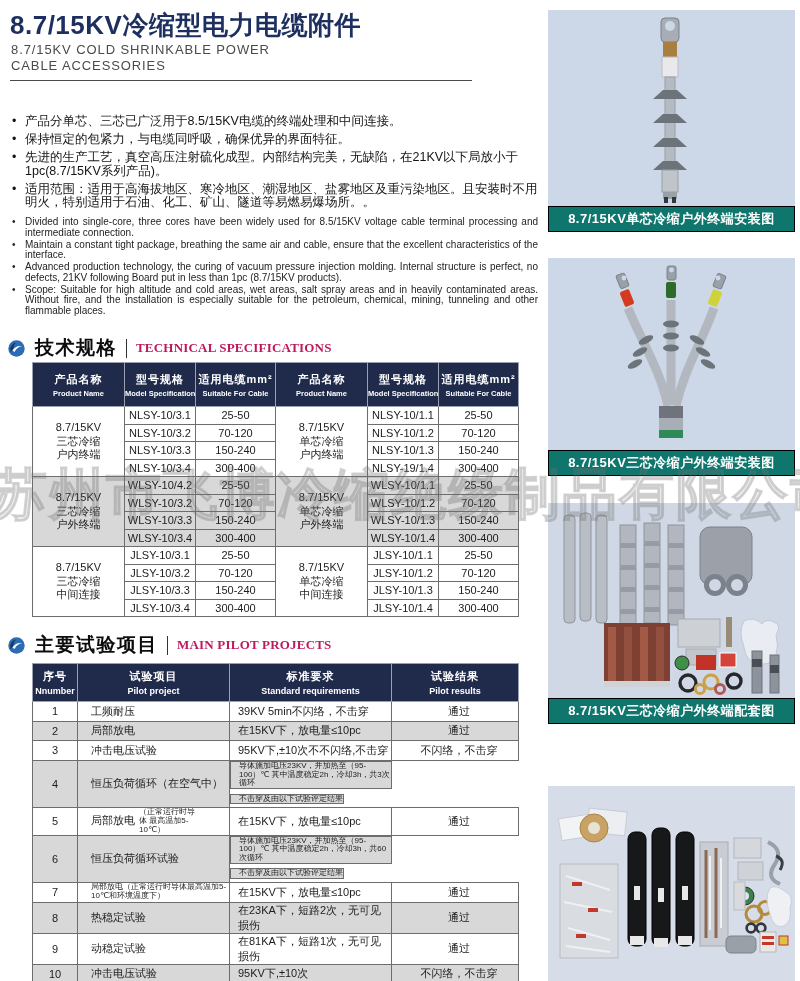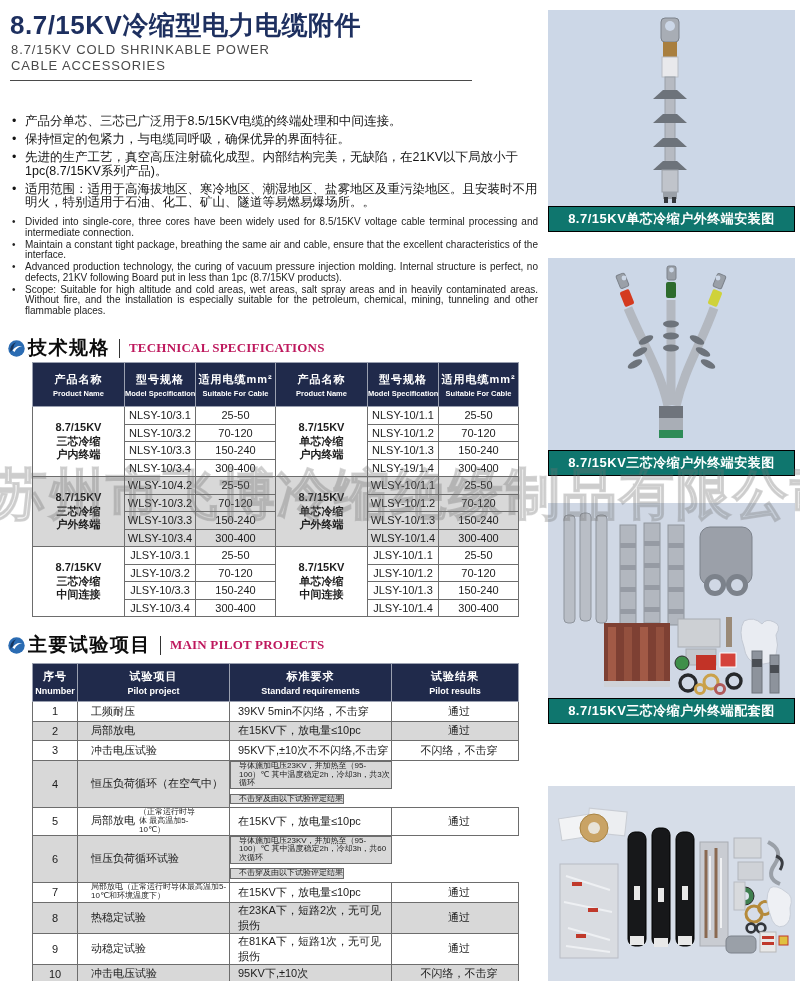--- a/index.html
+++ b/index.html
@@ -18,37 +18,37 @@
   ul.bullets li::before{content:"•";position:absolute;left:0;top:0;}
   .bullets-zh{top:115px;font-size:12.5px;line-height:13.6px;color:#141414;}
   .bullets-zh li{margin-bottom:4.5px;}
   .bullets-en{top:217px;font-size:10px;line-height:10.5px;color:#232323;text-align:justify;}
   .bullets-en li{margin-bottom:1.5px;}
 
   
   .section-header{position:absolute;left:8px;display:flex;align-items:center;height:24px;}
   .sec1{top:336px;} .sec2{top:633px;}
   .sec-icon{width:17px;height:17px;flex:0 0 17px;}
-  .sec-zh{font-size:19px;font-weight:bold;color:#0c0c0c;margin:0 9px 0 3px;letter-spacing:1.5px;}
+  .sec-zh{font-size:19px;font-weight:bold;color:#0c0c0c;margin:0 9px 0 10px;letter-spacing:1.5px;}
   .sec-sep{width:1px;height:19px;background:#333;margin-right:9px;}
   .sec-en{font-size:13px;font-weight:bold;color:#be185d;letter-spacing:.2px;font-family:Liberation Serif, serif;}
 
   
   table{border-collapse:collapse;table-layout:fixed;position:absolute;background:#fff;}
   th,td{border:1px solid #6d6d6d;padding:0;overflow:hidden;}
   thead th{background:#202a4b;color:#fff;border:1px solid #9aa0b0;}
   .h-zh{font-size:11px;font-weight:bold;letter-spacing:1px;}
   .h-en{font-size:7.5px;font-weight:bold;white-space:nowrap;margin-top:2px;}
   td{font-size:11px;text-align:center;color:#1c1c1c;}
   tr.shaded td{background:#d8d8d8;}
 
   .tech-table{left:32px;top:362px;width:486px;}
   .tech-table thead th{height:43px;}
   .tech-table tbody tr{height:17.5px;}
-  .tech-table td.product{font-size:11px;line-height:13.5px;font-weight:bold;}
+  .tech-table td.product{font-size:11px;line-height:13.5px;}
   .tech-table td.product span{display:block;}
 
   .pilot-table{left:32px;top:663px;width:486px;}
   .pilot-table thead th{height:37px;}
   .pilot-table tbody tr{height:19.6px;}
   .pilot-table .h-en{font-size:9px;}
   .pilot-table td.left{text-align:left;padding-left:13px;}
   .pilot-table td.std{text-align:left;padding-left:8px;}
   .pilot-table td.res{text-align:center;padding-left:8px;}
   .small{font-size:8px;line-height:8.8px;display:inline-block;vertical-align:middle;}

